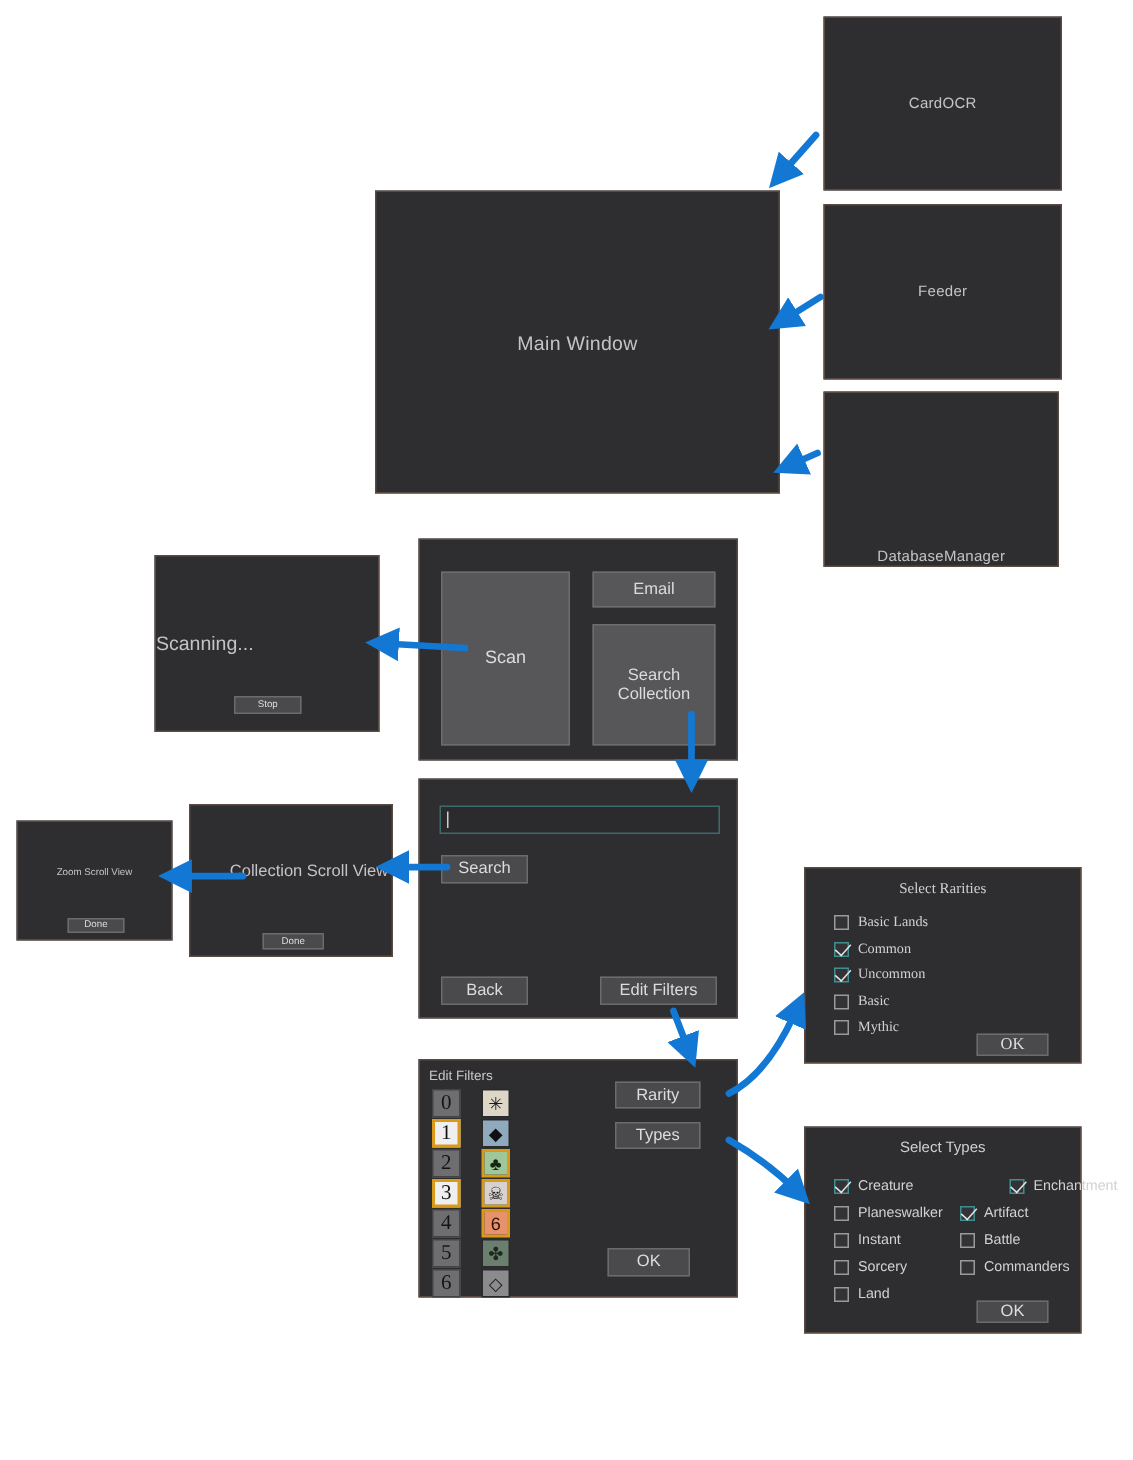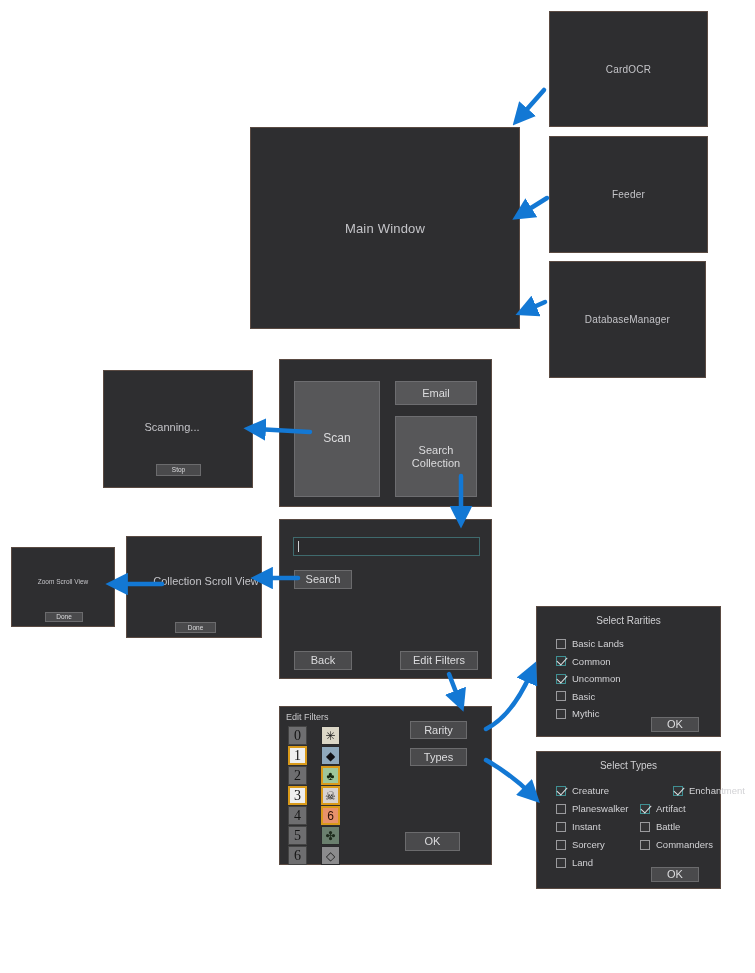--- a/index.html
+++ b/index.html
@@ -40,22 +40,22 @@
   }
   .btn.tiny{font-size:6.5px;}
   .btn.big{font-size:12px;}
   .btn.flat{background:#575759;border-color:#6d6d70;}
 
   
   .arrows{position:absolute;inset:0;pointer-events:none;}
 
   
   .scanning-text{
-    position:absolute;left:0;right:12px;top:50px;text-align:center;
-    font-size:11px;color:#c4c4c8;
+    position:absolute;left:0;right:12px;top:50px;
+    font-size:13px;color:#c4c4c8;
   }
 
   
   .textfield{
     position:absolute;
     background:#2b2b2d;
     border:1px solid #3f6a6d;
     box-sizing:border-box;
   }
   .caret{
@@ -131,21 +131,21 @@
 <div class="canvas">
 
   <div class="win win-center" style="left:549px;top:11px;width:159px;height:116px;">
     <span class="win-label sm">CardOCR</span>
   </div>
 
   <div class="win win-center" style="left:549px;top:136px;width:159px;height:117px;">
     <span class="win-label sm">Feeder</span>
   </div>
 
-  <div class="win win-center" style="left:549px;top:261px;width:157px;height:117px;">
+  <div class="win win-center" style="left:549px;top:261px;width:157px;height:117px;align-items:flex-end;">
     <span class="win-label sm">DatabaseManager</span>
   </div>
 
   <div class="win win-center" style="left:250px;top:127px;width:270px;height:202px;">
     <span class="win-label">Main Window</span>
   </div>
 
   <div class="win" style="left:103px;top:370px;width:150px;height:118px;">
     <div class="scanning-text">Scanning...</div>
     <div class="btn tiny" style="left:52px;top:93px;width:45px;height:12px;">Stop</div>
@@ -228,21 +228,21 @@
         <div class="mana-cell sym-cell">
           <div class="sym-inner sym-c" style="color: rgb(26, 26, 26); font-size: 12px; line-height: 1;">◇</div>
         </div>
       </div>
 
     <div class="btn" style="left:130px;top:14px;width:57px;height:18px;">Rarity</div>
     <div class="btn" style="left:130px;top:41px;width:57px;height:18px;">Types</div>
     <div class="btn" style="left:125px;top:125px;width:55px;height:19px;">OK</div>
   </div>
 
-  <div class="win" style="left:536px;top:606px;width:185px;height:131px;">
+  <div class="win" style="left:536px;top:578px;width:185px;height:131px;font-family:Liberation Serif, serif;">
     <div class="dlg-title">Select Rarities</div>
     <div id="rarity-rows">
         <div class="cbrow" style="left: 19px; top: 31px;">
           <span class="cbox"></span>
           <span>Basic Lands</span>
         </div>
         <div class="cbrow" style="left: 19px; top: 48.5px;">
           <span class="cbox on"></span>
           <span>Common</span>
         </div>

